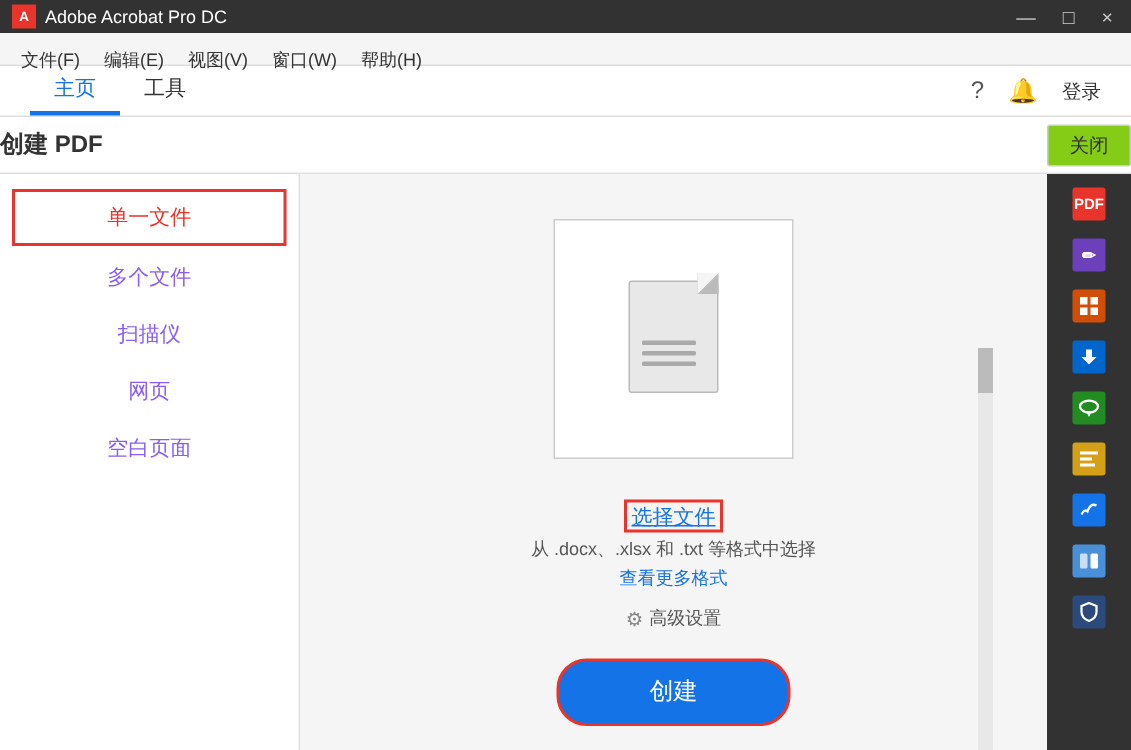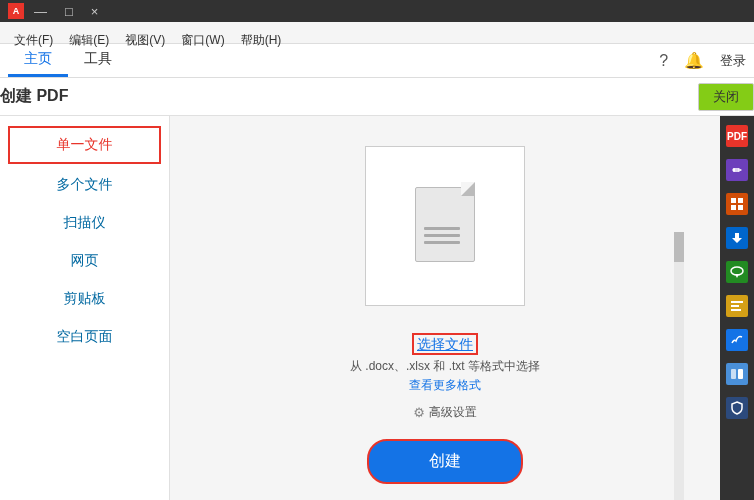--- a/index.html
+++ b/index.html
@@ -38,21 +38,21 @@
     }
     .menu-item { padding: 2px 8px; cursor: pointer; color: #333; margin-top: 16px; }
 
     
     .nav-tabs {
       background: #ffffff;
       height: 34px;
       display: flex;
       align-items: stretch;
       border-bottom: 1px solid #ddd;
-      padding: 0 8px;
+      padding: 0 20px;
     }
     .nav-tab {
       padding: 0 16px;
       display: flex; align-items: center;
       cursor: pointer;
       font-size: 14px;
       color: #333;
       border-bottom: 3px solid transparent;
     }
     .nav-tab.active { border-bottom: 3px solid #1473e6; color: #1473e6; }
@@ -86,30 +86,30 @@
 
     
     .main-content {
       display: flex;
       height: calc(500px - 22px - 22px - 34px - 38px);
       background: #f5f5f5;
     }
 
     
     .sidebar {
-      width: 170px;
+      width: 200px;
       background: #fff;
       border-right: 1px solid #e0e0e0;
       padding-top: 8px;
     }
     .sidebar-item {
       padding: 10px 0;
       text-align: center;
       font-size: 14px;
-      color: #0369a1;
+      color: #8b5cf6;
       cursor: pointer;
       position: relative;
     }
     .sidebar-item.active {
       color: #e8342a;
       border: 2px solid #e8342a;
       margin: 2px 8px;
       padding: 8px 0;
     }
 
@@ -211,21 +211,21 @@
       border-radius: 20px;
       padding: 10px 60px;
       font-size: 16px;
       cursor: pointer;
       margin-top: 18px;
       border: 2px solid #e8342a;
     }
 
     
     .right-toolbar {
-      width: 34px;
+      width: 56px;
       background: #323232;
       display: flex;
       flex-direction: column;
       align-items: center;
       padding-top: 4px;
       gap: 2px;
     }
     .rt-item {
       width: 32px;
       height: 32px;
@@ -270,20 +270,21 @@
       top: 0;
     }
   </style>
 </head>
 <body>
 
 <div class="title-bar">
   <div class="title-bar-logo">
     <span>A</span>
   </div>
+  <span class="title-bar-title">Adobe Acrobat Pro DC</span>
   <div class="title-bar-controls">
     <span class="title-bar-btn">—</span>
     <span class="title-bar-btn">□</span>
     <span class="title-bar-btn">×</span>
   </div>
 </div>
 
 <div class="menu-bar">
   <span class="menu-item">文件(F)</span>
   <span class="menu-item">编辑(E)</span>
@@ -314,23 +315,20 @@
       <span>单一文件</span>
     </div>
     <div class="sidebar-item">
       <span>多个文件</span>
     </div>
     <div class="sidebar-item">
       <span>扫描仪</span>
     </div>
     <div class="sidebar-item">
       <span>网页</span>
-    </div>
-    <div class="sidebar-item">
-      <span>剪贴板</span>
     </div>
     <div class="sidebar-item">
       <span>空白页面</span>
     </div>
   </div>
 
   <div class="center-panel">
 
     <div class="scroll-indicator">
       <div class="scroll-thumb"></div>

